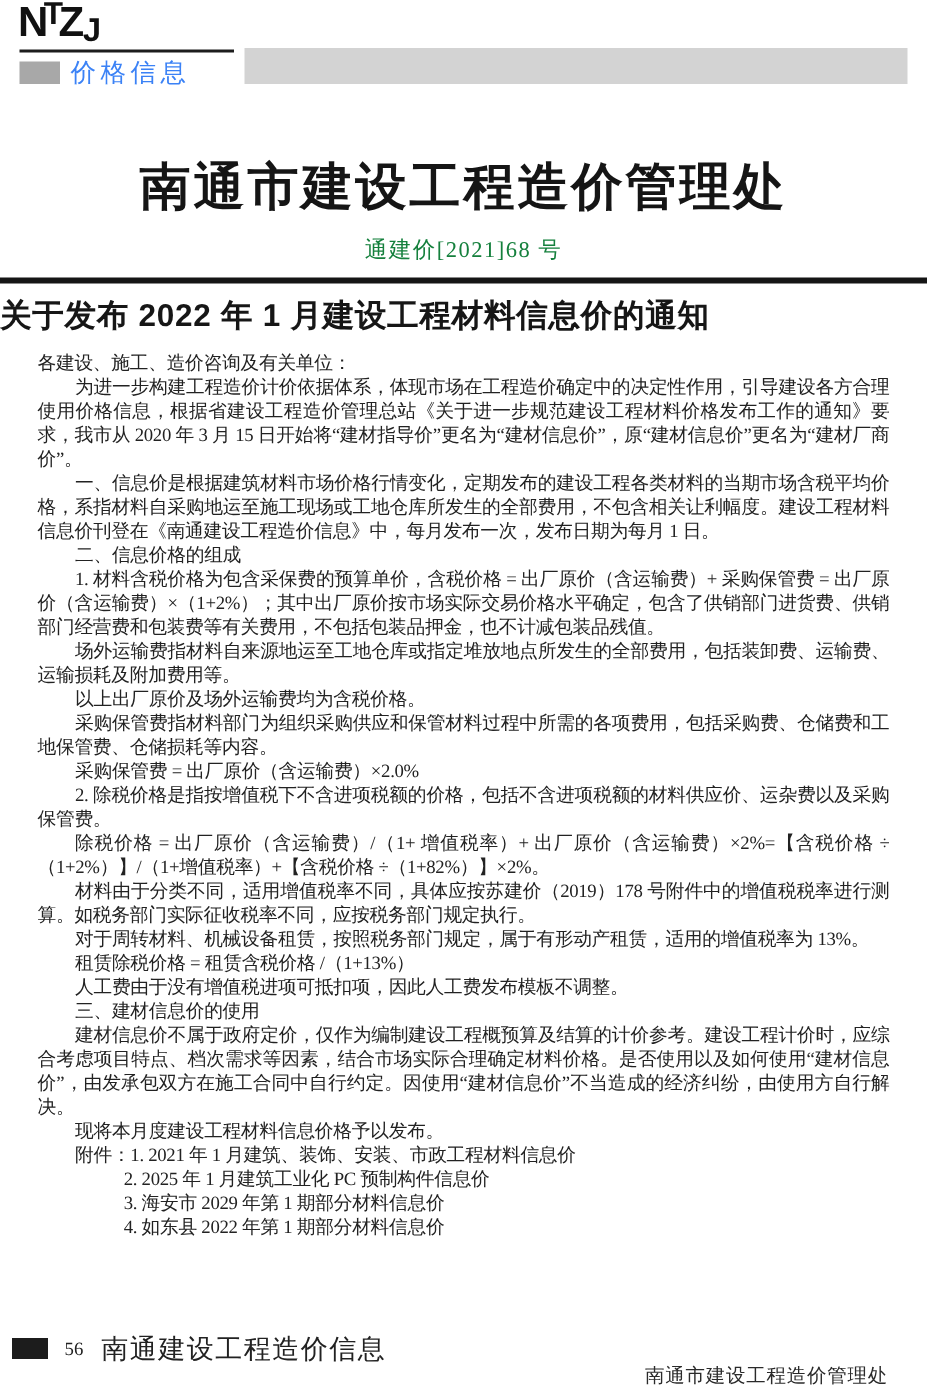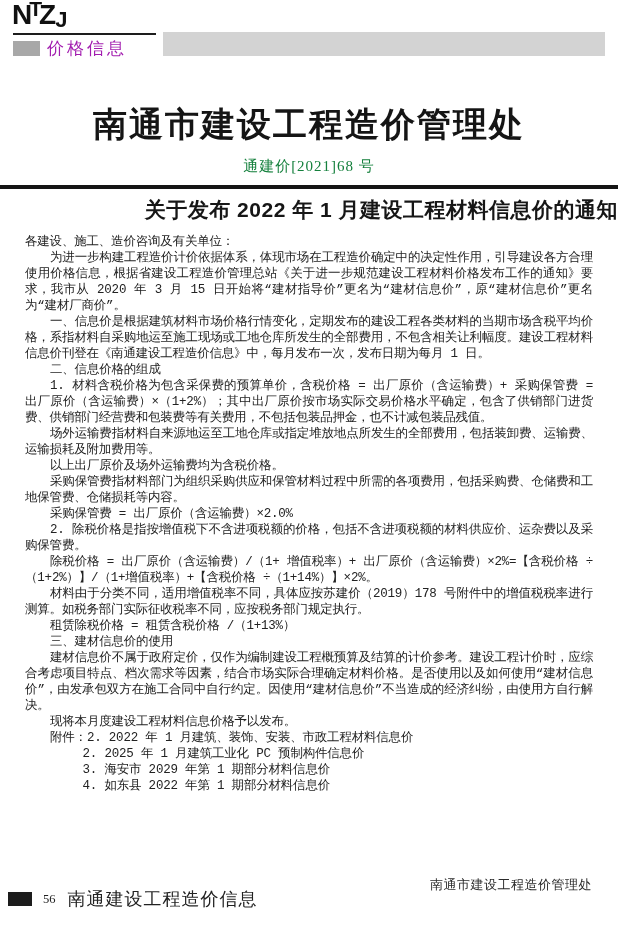--- a/index.html
+++ b/index.html
@@ -20,43 +20,42 @@
     font-family:"Liberation Sans","DejaVu Sans",sans-serif;
     font-weight:bold;color:#111;line-height:1;letter-spacing:-1px;
   }
   .logo .l-n{font-size:28px;}
   .logo .l-t{font-size:21px;position:relative;top:-8px;margin:0 -2px;}
   .logo .l-z{font-size:28px;}
   .logo .l-j{font-size:22px;position:relative;top:3px;}
   .logo-rule{position:absolute;left:13px;top:33px;width:143px;height:2px;background:#1d1d1d;}
   .section-row{position:absolute;left:13px;top:37px;display:flex;align-items:center;}
   .section-chip{width:27px;height:15px;background:#a8a8a8;margin-right:7px;}
-  .section-label{font-size:17px;color:#a21caf;letter-spacing:3px;}
+  .section-label{font-size:17px;color:#3b82f6;letter-spacing:3px;}
   .top-bar{position:absolute;left:163px;top:32px;width:442px;height:24px;background:#d3d3d3;}
 
   
   .org-title{
     margin:44px 0 0;text-align:center;
     font-weight:bold;font-size:34px;letter-spacing:2px;color:#151515;
   }
   .doc-number{margin-top:9px;text-align:center;font-size:15px;letter-spacing:1px;color:#15803d;}
   .thick-rule{height:4px;background:#151515;margin-top:9px;}
   .notice-title{
-    margin-top:7px;text-align:right;
+    margin-top:7px;text-align:left;
     font-family:"Liberation Sans","DejaVu Sans",sans-serif;
     font-weight:bold;font-size:21px;letter-spacing:0.5px;color:#161616;
   }
 
   
   .doc-body{
     padding:10px 25px 0 25px;
     font-size:12.5px;line-height:16px;
     letter-spacing:-0.2px;
     text-align:justify;
-    font-family:Liberation Mono, monospace;
   }
   .doc-body p{margin:0;}
   .indent{text-indent:2em;}
   .attach-item{margin-left:4.6em !important;}
 
   
   .signature{margin-top:82px;padding-right:26px;text-align:right;font-size:13px;color:#2a2a2a;}
   .sig-org{letter-spacing:0.5px;}
 
   
@@ -91,27 +90,29 @@
     <p>各建设、施工、造价咨询及有关单位：</p>
     <p class="indent">为进一步构建工程造价计价依据体系，体现市场在工程造价确定中的决定性作用，引导建设各方合理使用价格信息，根据省建设工程造价管理总站《关于进一步规范建设工程材料价格发布工作的通知》要求，我市从 2020 年 3 月 15 日开始将“建材指导价”更名为“建材信息价”，原“建材信息价”更名为“建材厂商价”。</p>
     <p class="indent">一、信息价是根据建筑材料市场价格行情变化，定期发布的建设工程各类材料的当期市场含税平均价格，系指材料自采购地运至施工现场或工地仓库所发生的全部费用，不包含相关让利幅度。建设工程材料信息价刊登在《南通建设工程造价信息》中，每月发布一次，发布日期为每月 1 日。</p>
     <p class="indent">二、信息价格的组成</p>
     <p class="indent">1. 材料含税价格为包含采保费的预算单价，含税价格 = 出厂原价（含运输费）+ 采购保管费 = 出厂原价（含运输费）×（1+2%）；其中出厂原价按市场实际交易价格水平确定，包含了供销部门进货费、供销部门经营费和包装费等有关费用，不包括包装品押金，也不计减包装品残值。</p>
     <p class="indent">场外运输费指材料自来源地运至工地仓库或指定堆放地点所发生的全部费用，包括装卸费、运输费、运输损耗及附加费用等。</p>
     <p class="indent">以上出厂原价及场外运输费均为含税价格。</p>
     <p class="indent">采购保管费指材料部门为组织采购供应和保管材料过程中所需的各项费用，包括采购费、仓储费和工地保管费、仓储损耗等内容。</p>
     <p class="indent">采购保管费 = 出厂原价（含运输费）×2.0%</p>
     <p class="indent">2. 除税价格是指按增值税下不含进项税额的价格，包括不含进项税额的材料供应价、运杂费以及采购保管费。</p>
-    <p class="indent">除税价格 = 出厂原价（含运输费）/（1+ 增值税率）+ 出厂原价（含运输费）×2%=【含税价格 ÷（1+2%）】/（1+增值税率）+【含税价格 ÷（1+14%）】×2%。</p>
+    <p class="indent">除税价格 = 出厂原价（含运输费）/（1+ 增值税率）+ 出厂原价（含运输费）×2%=【含税价格 ÷（1+2%）】/（1+增值税率）+【含税价格 ÷（1+82%）】×2%。</p>
     <p class="indent">材料由于分类不同，适用增值税率不同，具体应按苏建价（2019）178 号附件中的增值税税率进行测算。如税务部门实际征收税率不同，应按税务部门规定执行。</p>
+    <p class="indent">对于周转材料、机械设备租赁，按照税务部门规定，属于有形动产租赁，适用的增值税率为 13%。</p>
     <p class="indent">租赁除税价格 = 租赁含税价格 /（1+13%）</p>
+    <p class="indent">人工费由于没有增值税进项可抵扣项，因此人工费发布模板不调整。</p>
     <p class="indent">三、建材信息价的使用</p>
     <p class="indent">建材信息价不属于政府定价，仅作为编制建设工程概预算及结算的计价参考。建设工程计价时，应综合考虑项目特点、档次需求等因素，结合市场实际合理确定材料价格。是否使用以及如何使用“建材信息价”，由发承包双方在施工合同中自行约定。因使用“建材信息价”不当造成的经济纠纷，由使用方自行解决。</p>
     <p class="indent">现将本月度建设工程材料信息价格予以发布。</p>
-    <p class="indent"><span>附件：</span><span>2. 2022 年 1 月建筑、装饰、安装、市政工程材料信息价</span></p>
+    <p class="indent"><span>附件：</span><span>1. 2021 年 1 月建筑、装饰、安装、市政工程材料信息价</span></p>
     <p class="attach-item">2. 2025 年 1 月建筑工业化 PC 预制构件信息价</p>
     <p class="attach-item">3. 海安市 2029 年第 1 期部分材料信息价</p>
     <p class="attach-item">4. 如东县 2022 年第 1 期部分材料信息价</p>
   </div>
 
   <div class="signature">
     <div class="sig-org">南通市建设工程造价管理处</div>
 
   </div>
 

